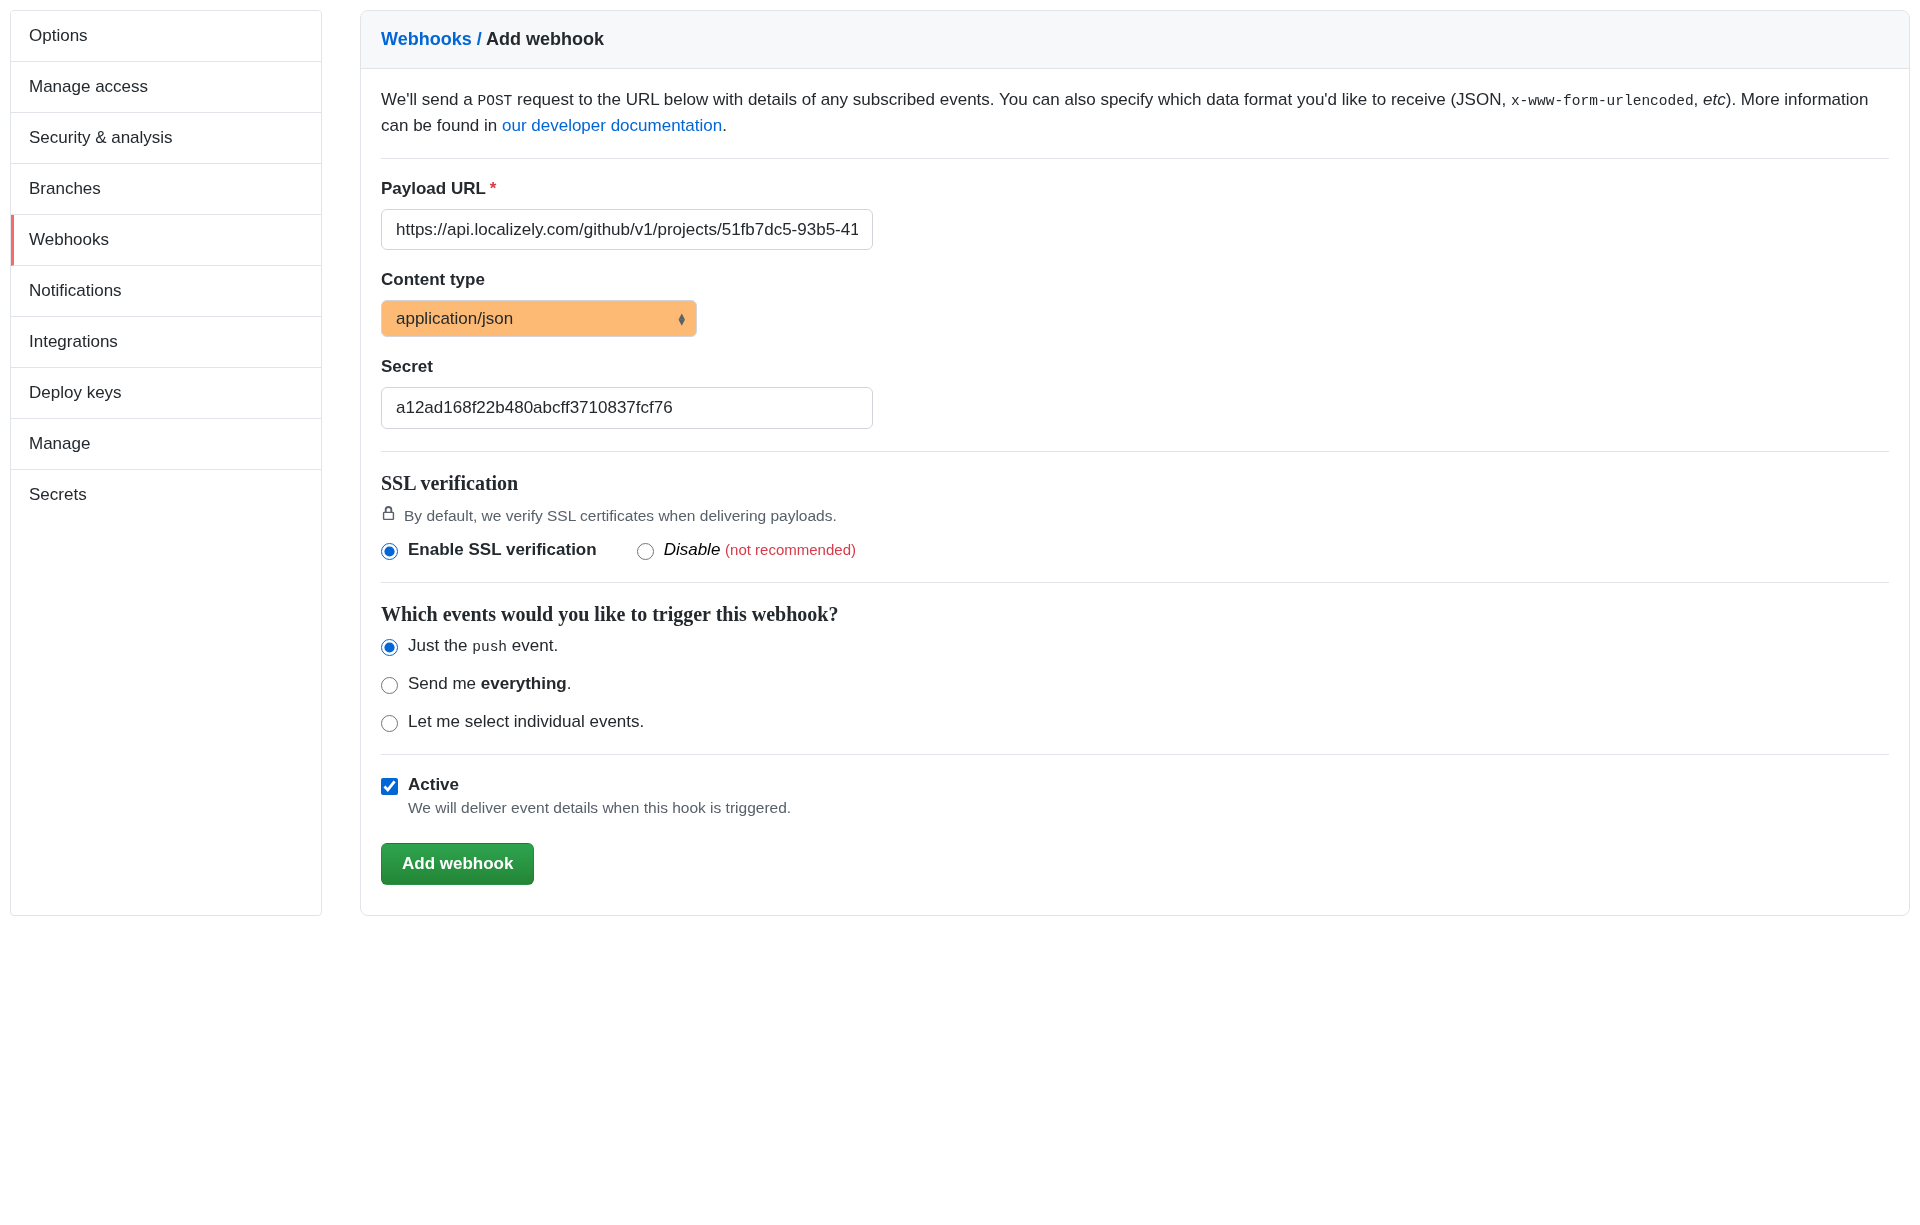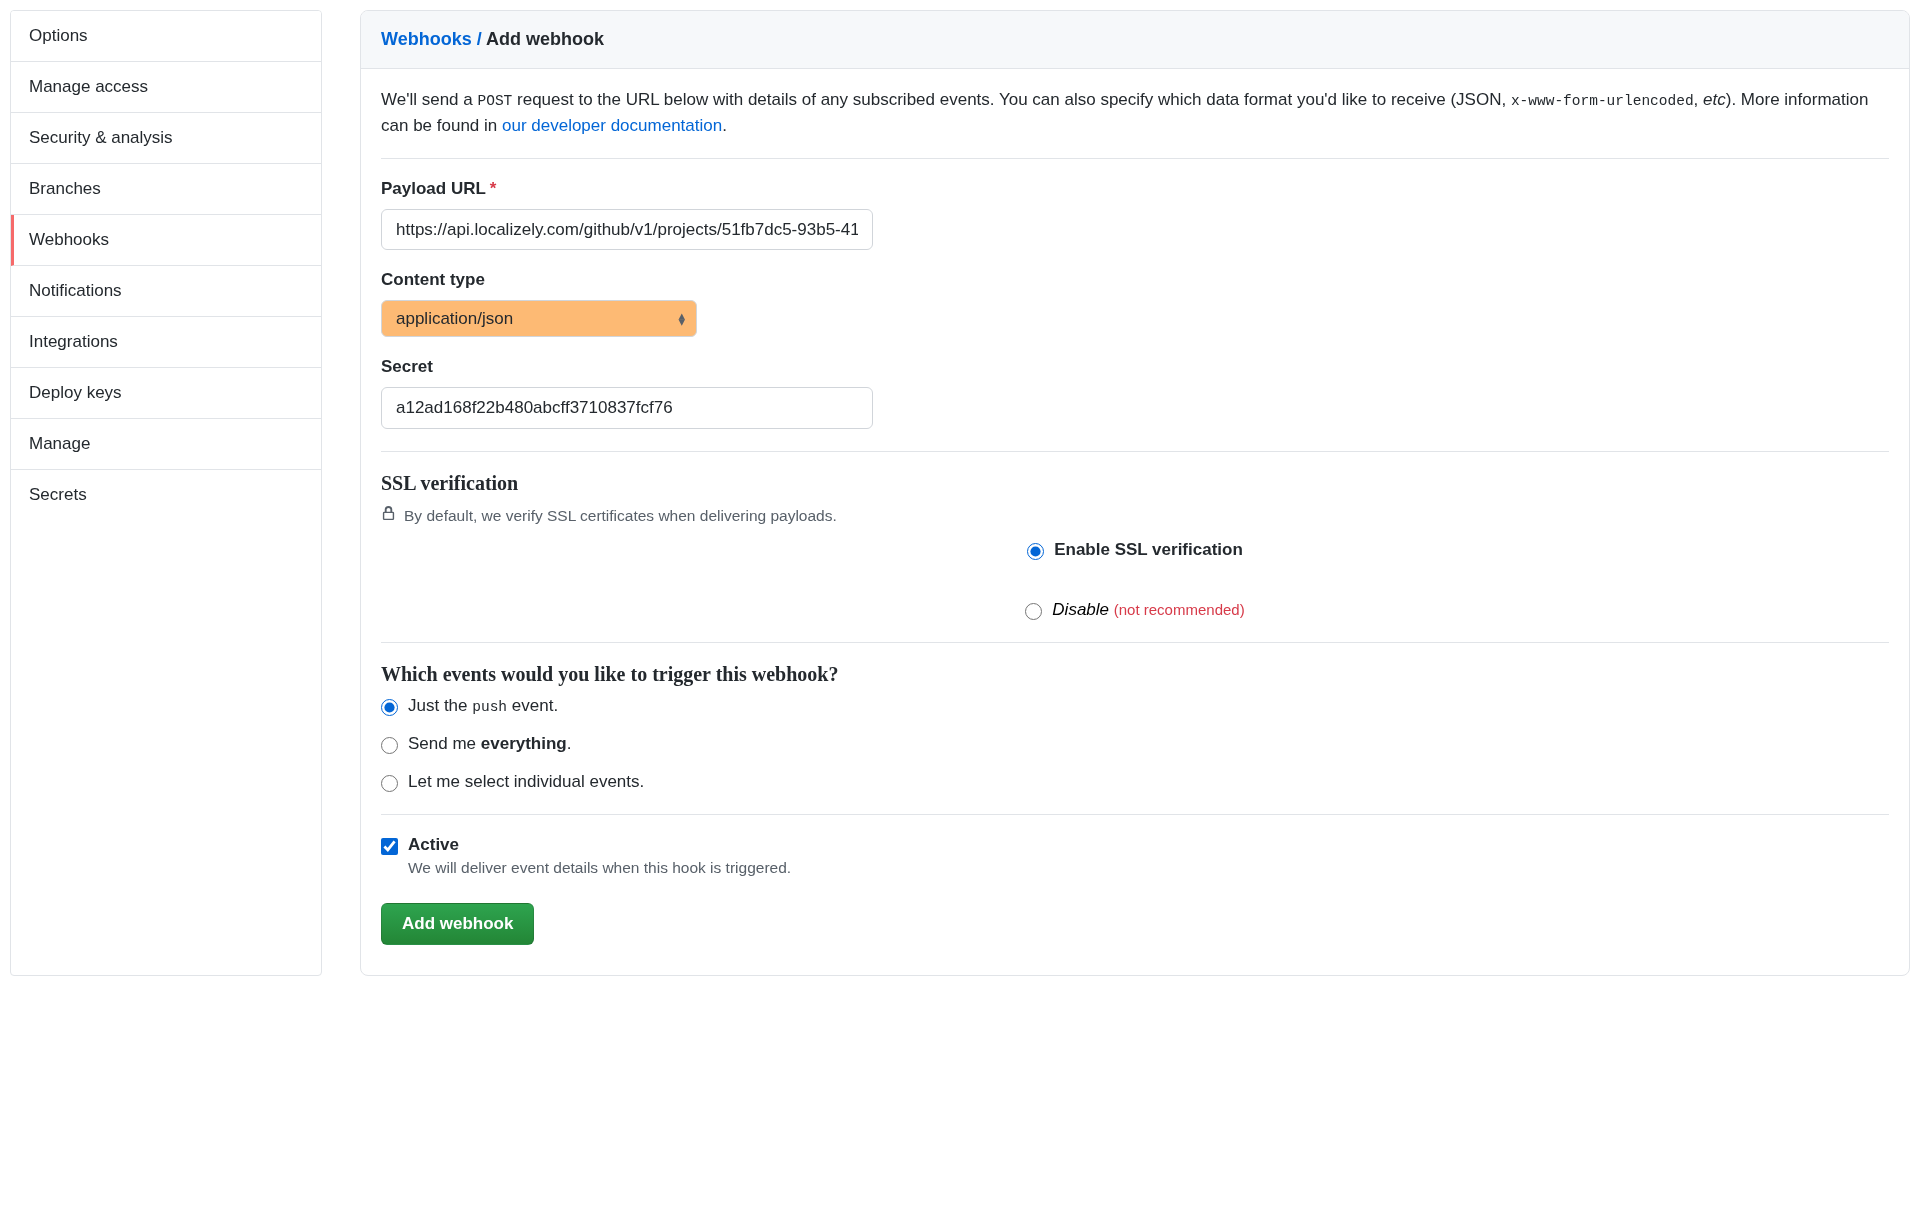--- a/index.html
+++ b/index.html
@@ -168,21 +168,20 @@
     }
     .lock-icon svg {
       width: 15px;
       height: 17px;
       fill: #586069;
     }
     .radio-row {
       display: flex;
       gap: 40px;
       align-items: center;
-      flex-direction: column;
     }
     .radio-item, .check-item {
       display: flex;
       align-items: flex-start;
       gap: 10px;
       cursor: pointer;
     }
     .radio-item input[type="radio"], .check-item input[type="checkbox"] {
       width: 17px;
       height: 17px;

